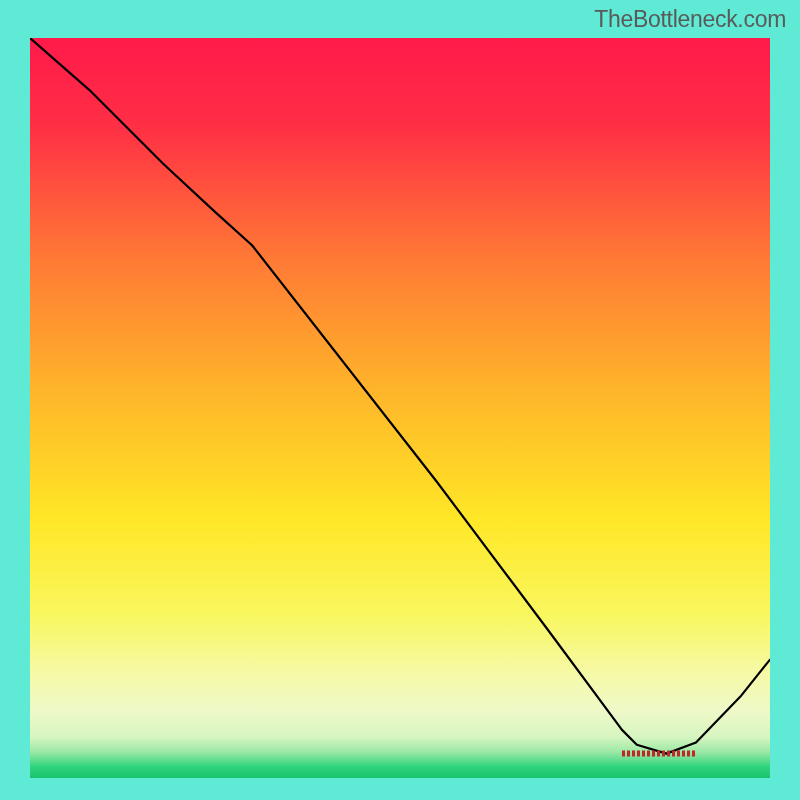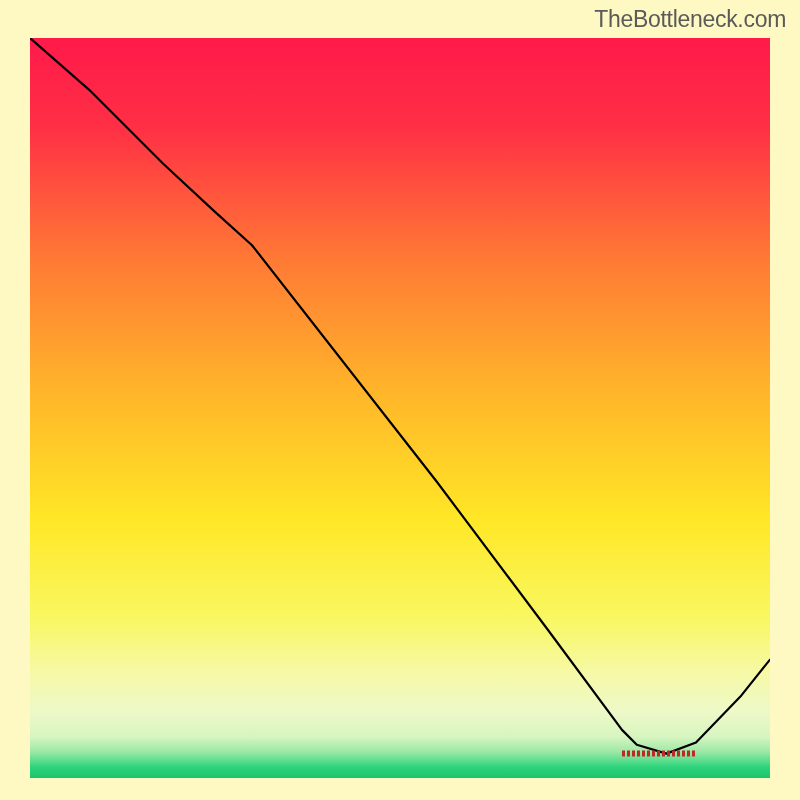--- a/index.html
+++ b/index.html
@@ -1,21 +1,21 @@
 <!DOCTYPE html>
 <html><head>
 <meta charset="utf-8">
 <style>
   * { margin: 0; padding: 0; box-sizing: border-box; }
   html, body { width: 800px; height: 800px; background: #000; overflow: hidden; }
   .container {
     width: 800px;
     height: 800px;
     position: relative;
-    background: #fef9c3;
+    background: #5eead4;
   }
   .watermark {
     position: absolute;
     top: 6px;
     right: 14px;
     font-family: "Helvetica Neue", Arial, sans-serif;
     font-size: 23px;
     font-weight: 500;
     color: #5a5a5a;
     letter-spacing: -0.3px;

